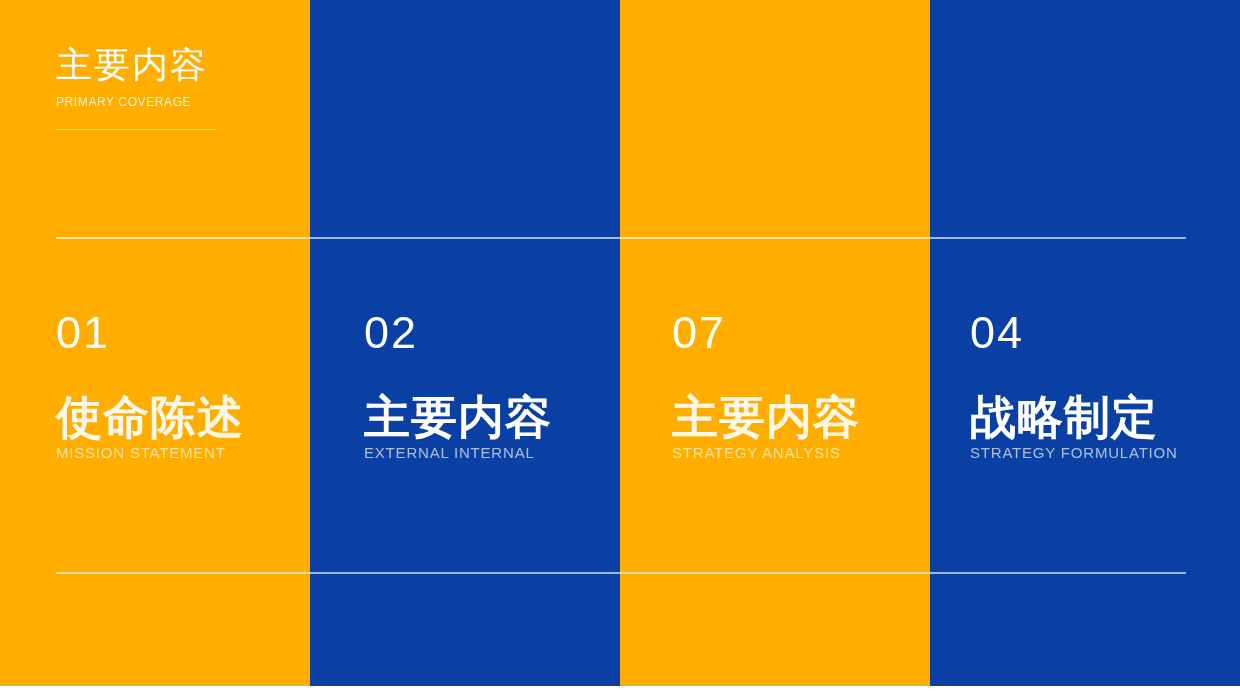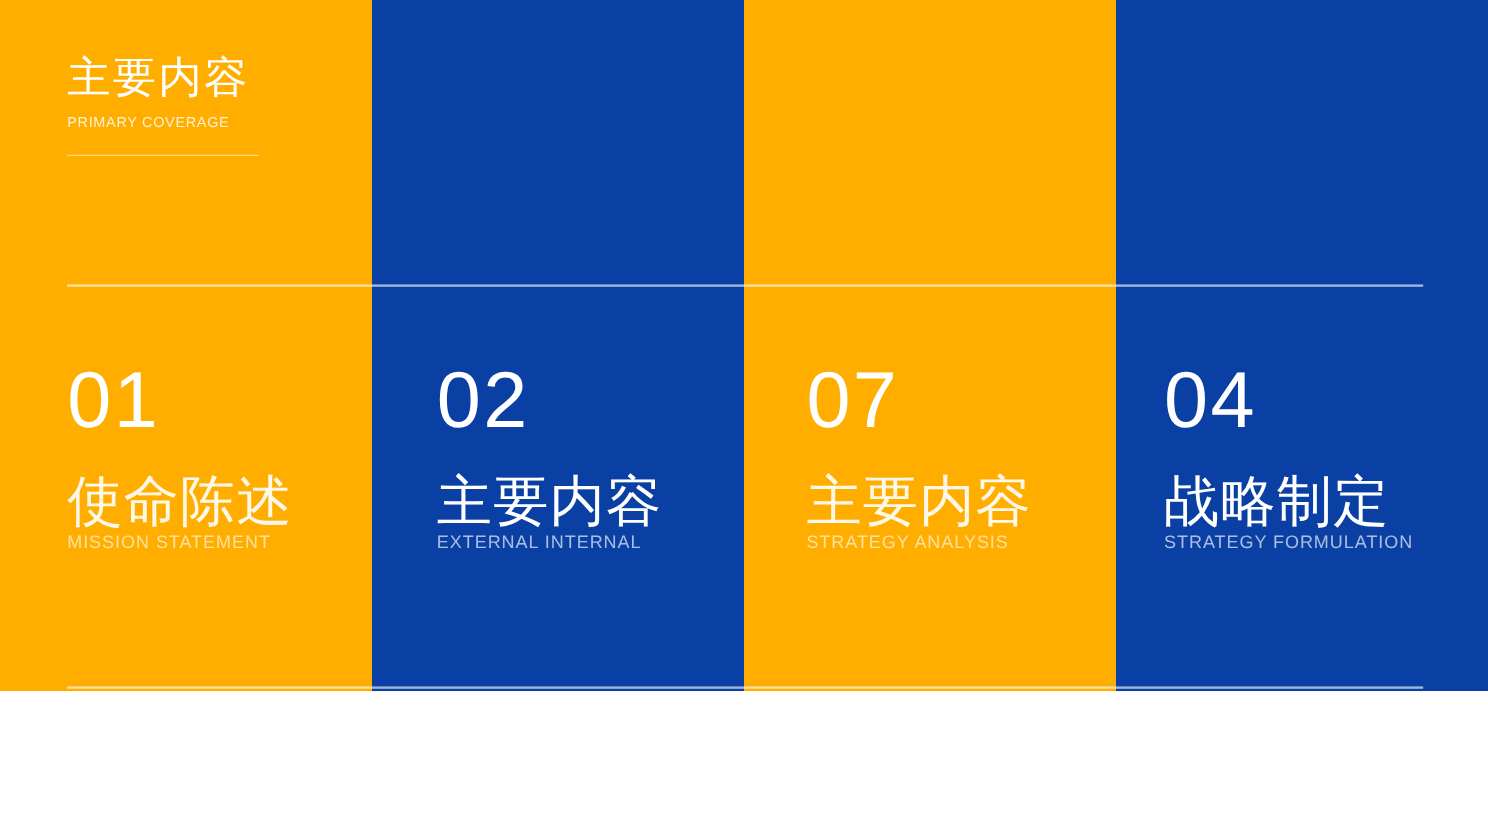--- a/index.html
+++ b/index.html
@@ -3,21 +3,21 @@
 <meta charset="utf-8">
 <style>
   html, body {
     margin: 0;
     padding: 0;
     background: #ffffff;
   }
   #slide {
     position: relative;
     width: 1240px;
-    height: 576px;
+    height: 686px;
     overflow: hidden;
     font-family: "Liberation Sans", "DejaVu Sans", sans-serif;
     background: #FFAE00;
   }
 
   
   .stripes {
     position: absolute;
     inset: 0;
     display: flex;
@@ -77,32 +77,32 @@
     top: 300px;
     width: 1240px;
     height: 230px;
   }
   .item {
     position: absolute;
     top: 0;
     width: 300px;
   }
   .item-num {
-    font-size: 66px;
+    font-size: 45px;
     line-height: 66px;
     font-weight: 300;
     letter-spacing: 2px;
     color: #FFFFFF;
     height: 90px;
   }
   .item-cn {
     font-size: 46px;
     line-height: 54px;
     letter-spacing: 1px;
-    font-weight: 400;
+    font-weight: 700;
     color: #FFFFFF;
     white-space: nowrap;
   }
   .item-en {
     margin-top: 0;
     font-size: 15px;
     line-height: 18px;
     letter-spacing: 0.8px;
     font-weight: 400;
     white-space: nowrap;

